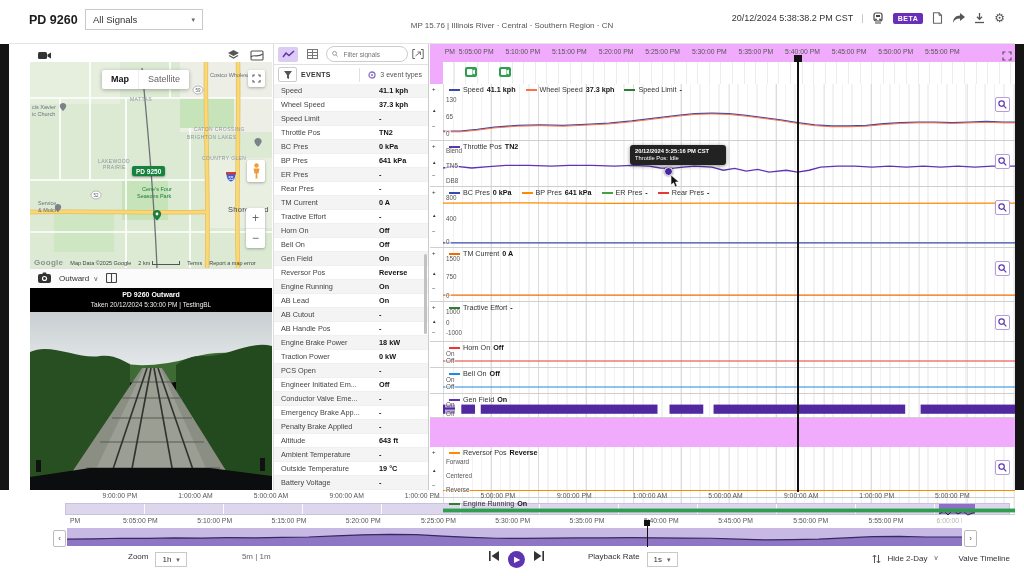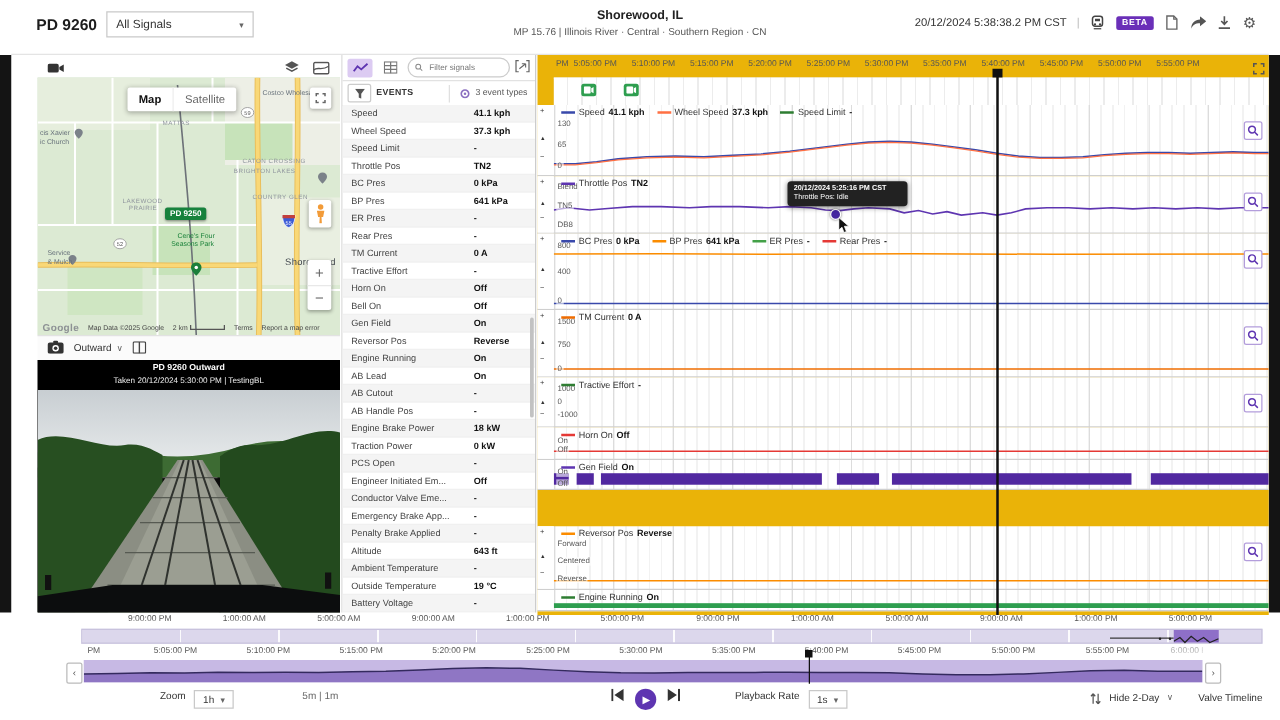--- a/index.html
+++ b/index.html
@@ -60,21 +60,21 @@
   .funbox{width:17px;height:13px;border:1px solid #ccc;border-radius:2px;margin:0 4px;display:flex;align-items:center;justify-content:center;}
   .evlabel{font-weight:bold;font-size:7px;letter-spacing:.3px;}
   .evtypes{margin-left:auto;border-left:1px solid #e0e0e0;padding:3px 6px 3px 8px;color:#555;display:flex;align-items:center;gap:4px;}
   #signal-rows{position:absolute;left:0;right:0;top:40px;bottom:0;overflow:hidden;}
   .sig-row{height:13px;display:flex;align-items:center;font-size:7.3px;border-bottom:1px solid #f0f0f0;}
   .sig-row.alt{background:#f4f4f4;}
   .sig-label{padding-left:7px;color:#444;width:98px;white-space:nowrap;overflow:hidden;}
   .sig-value{font-weight:bold;color:#111;}
   .sscroll{position:absolute;right:1px;top:210px;width:3px;height:80px;background:#c2c2c2;border-radius:2px;}
   
-  #charts{position:absolute;left:430px;top:44px;width:585px;height:448px;background:#eab308;}
+  #charts{position:absolute;left:430px;top:44px;width:585px;height:448px;background:#f0abfc;}
   #c-axis{position:absolute;left:13px;right:0;top:0;height:18px;border-bottom:1px solid #e0e0e0;}
   #c-axis .tick{position:absolute;top:4px;transform:translateX(-50%);font-size:6.8px;color:#555;white-space:nowrap;}
   .tick.muted{color:#aaa;}
   #c-events{position:absolute;left:13px;right:0;top:18px;height:22px;border-bottom:1px solid #ccc;
             background:repeating-linear-gradient(90deg,#fff 0 10.5px,#ececec 10.5px 11.6px);}
   .evcam{position:absolute;top:5px;width:12px;height:10px;background:#2e9e4f;border-radius:2px;display:flex;align-items:center;justify-content:center;}
   #c-rows{position:absolute;left:0;right:0;top:40px;}
   .crow{display:flex;border-bottom:1px solid #cfcfcf;background:#fff;box-sizing:border-box;}
   .gutter{width:13px;flex:none;position:relative;background:#fff;}
   .gutter span{position:absolute;left:2px;font-size:6px;color:#333;line-height:6px;}
@@ -126,21 +126,20 @@
 <body>
 
 <div id="app">
 
   <div id="hdr">
     <span class="unit">PD 9260</span>
     <div class="sigsel">
       <span>All Signals</span>
       <span class="chev">▾</span>
     </div>
-    <div class="loc">Shorewood, IL</div>
     <div class="route">MP 15.76 | Illinois River · Central · Southern Region · CN</div>
     <div class="rmeta">
       <span>20/12/2024 5:38:38.2 PM CST</span>
       <span style="color:#bbb">|</span>
       <span class="hico">
         <svg width="12" height="12" viewBox="0 0 12 12">
             <rect x="2" y="1" width="8" height="8" rx="2" fill="none" stroke="#444" stroke-width="1.2"></rect>
             <rect x="4" y="3" width="4" height="2" fill="#444"></rect>
             <circle cx="4" cy="7.5" r=".9" fill="#444"></circle>
             <circle cx="8" cy="7.5" r=".9" fill="#444"></circle>
@@ -679,20 +678,33 @@
             <svg class="series" viewBox="0 0 100 100" preserveAspectRatio="none">
               <polyline points="0,76 100,76" fill="none" stroke="#E53935" stroke-width="1.2" vector-effect="non-scaling-stroke"></polyline>
             </svg>
             <span class="ytick" style="top: 45%;">On</span>
             <span class="ytick" style="top: 72%;">Off</span>
             <div class="legend">
               <span><span class="ldash" style="background: rgb(229, 57, 53);"></span><span>Horn On</span><span class="lval">Off</span></span>
             </div>
           </div>
         </div>
+        <div class="crow" style="height: 26px;">
+          <div class="gutter"></div>
+          <div class="plot">
+            <svg class="series" viewBox="0 0 100 100" preserveAspectRatio="none">
+              <polyline points="0,76 100,76" fill="none" stroke="#1E88E5" stroke-width="1.2" vector-effect="non-scaling-stroke"></polyline>
+            </svg>
+            <span class="ytick" style="top: 45%;">On</span>
+            <span class="ytick" style="top: 72%;">Off</span>
+            <div class="legend">
+              <span><span class="ldash" style="background: rgb(30, 136, 229);"></span><span>Bell On</span><span class="lval">Off</span></span>
+            </div>
+          </div>
+        </div>
         <div class="crow" style="height: 24px;">
           <div class="gutter"></div>
           <div class="plot">
             <svg class="series" viewBox="0 0 100 100" preserveAspectRatio="none">
               <rect x="0" width="2.1" y="46" height="40" fill="#5128A0"></rect>
               <rect x="3.2" width="2.3999999999999995" y="46" height="40" fill="#5128A0"></rect>
               <rect x="6.6" width="30.9" y="46" height="40" fill="#5128A0"></rect>
               <rect x="39.6" width="5.899999999999999" y="46" height="40" fill="#5128A0"></rect>
               <rect x="47.3" width="33.5" y="46" height="40" fill="#5128A0"></rect>
               <rect x="83.5" width="16.5" y="46" height="40" fill="#5128A0"></rect>

